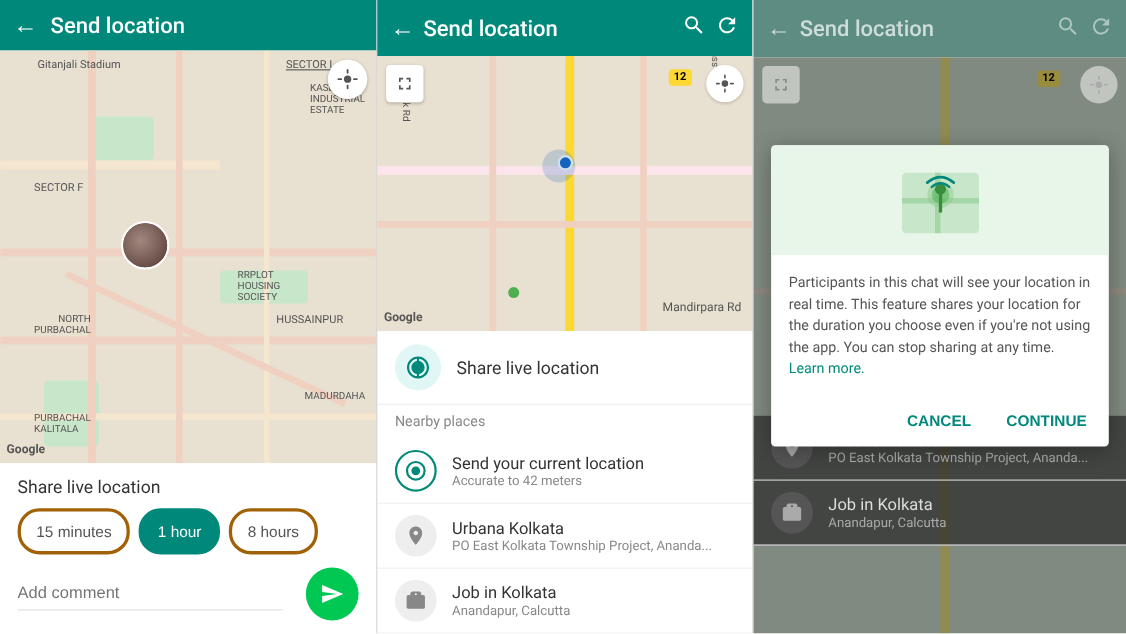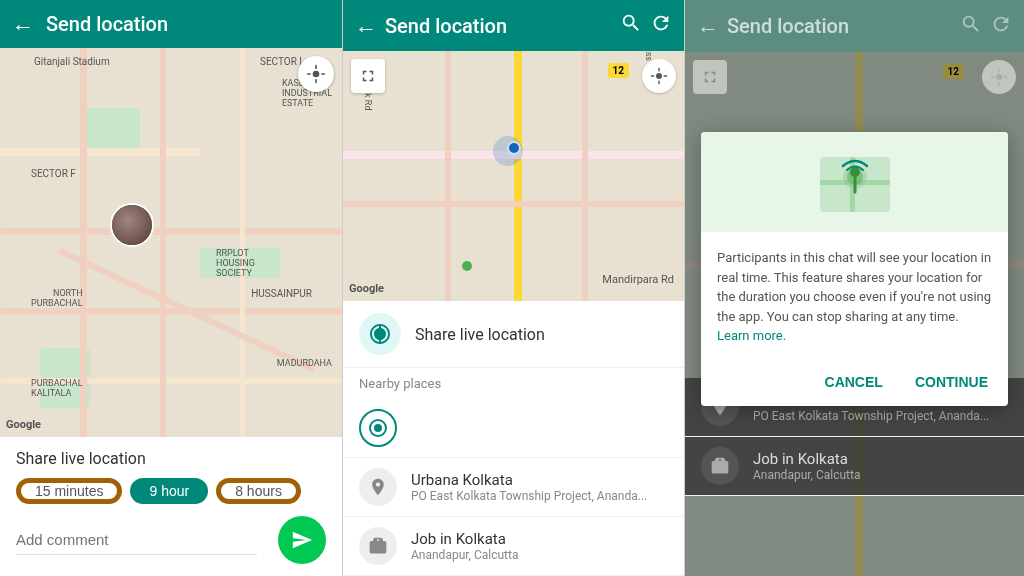--- a/index.html
+++ b/index.html
@@ -6,21 +6,21 @@
     body { width: 1024px; height: 576px; overflow: hidden; font-family: Roboto, Arial, sans-serif; display: flex; }
 
     
     .panel1 { width: 342px; height: 576px; display: flex; flex-direction: column; position: relative; }
     .panel1 .topbar { background: #00897B; color: white; height: 52px; display: flex; align-items: center; padding: 0 12px; gap: 12px; }
     .panel1 .topbar .title { font-size: 20px; font-weight: 500; }
     .map1 { width: 342px; height: 420px; background: #e8e0d0; position: relative; overflow: hidden; }
     .bottom-section { background: white; padding: 12px 16px; flex: 1; }
     .share-live-title { font-size: 16px; color: #333; margin-bottom: 10px; }
     .time-buttons { display: flex; gap: 8px; margin-bottom: 12px; }
-    .time-btn { padding: 0 14px; border-radius: 20px; border: 5px solid #a16207; background: white; font-size: 14px; cursor: pointer; color: #555; }
+    .time-btn { padding: 10px 14px; border-radius: 20px; border: 3px solid #a16207; background: white; font-size: 14px; cursor: pointer; color: #555; }
     .time-btn.active { background: #00897B; color: white; border-color: #00897B; }
     .comment-row { display: flex; align-items: center; gap: 21px; }
     .comment-input { flex: 1; border: none; border-bottom: 1px solid #ddd; outline: none; font-size: 15px; padding: 6px 0; color: #aaa; }
     .send-fab { width: 48px; height: 48px; border-radius: 50%; background: #00C853; border: none; cursor: pointer; display: flex; align-items: center; justify-content: center; flex-shrink: 0; }
 
     
     .map-label { position: absolute; font-size: 10px; color: #555; margin-left: 26px; }
     .road-h { position: absolute; background: #fdd; height: 6px; border-radius: 2px; }
     .road-v { position: absolute; background: #fdd; width: 6px; border-radius: 2px; }
     .green-area { position: absolute; background: #c8e6c9; border-radius: 4px; }
@@ -85,21 +85,21 @@
     <div class="road-h" style="width:342px;top:260px;left:0;background:#f0d0c0;height:7px;"></div>
     <div class="road-h" style="width:342px;top:330px;left:0;background:#f5e6d0;height:6px;"></div>
 
     <div class="road-v" style="height:420px;top:0;left:80px;background:#f0d0c0;width:7px;"></div>
     <div class="road-v" style="height:420px;top:0;left:160px;background:#f0d0c0;width:6px;"></div>
     <div class="road-v" style="height:420px;top:0;left:240px;background:#f5e6d0;width:5px;"></div>
 
     <div style="position:absolute;width:280px;height:6px;background:#f0d0c0;top:200px;left:60px;transform:rotate(25deg);transform-origin:left center;"></div>
 
     <div class="map-label" style="top:8px;left:8px;">Gitanjali Stadium</div>
-    <div class="map-label" style="top:8px;right:40px;">SECTOR I</div>
+    <div class="map-label" style="top:8px;right:40px;text-decoration:underline;">SECTOR I</div>
     <div class="map-label" style="top:30px;right:10px;font-size:9px;">KASBA<br>INDUSTRIAL<br>ESTATE</div>
     <div class="map-label" style="top:120px;left:5px;">SECTOR F</div>
     <div class="map-label" style="top:240px;left:5px;font-size:9px;text-align:right;">NORTH<br>PURBACHAL</div>
     <div class="map-label" style="top:330px;left:5px;font-size:9px;">PURBACHAL<br>KALITALA</div>
     <div class="map-label" style="top:240px;right:30px;font-size:10px;">HUSSAINPUR</div>
     <div class="map-label" style="top:310px;right:10px;font-size:9px;">MADURDAHA</div>
     <div class="map-label" style="top:200px;left:190px;font-size:9px;">RRPLOT<br>HOUSING<br>SOCIETY</div>
 
     <div class="avatar">
       <div style="width:44px;height:44px;background:radial-gradient(circle at 40% 40%, #a1887f, #4e342e);border-radius:50%;"></div>
@@ -110,21 +110,21 @@
           <circle cx="12" cy="12" r="4" fill="#555"></circle>
           <path d="M12 2v3M12 19v3M2 12h3M19 12h3" stroke="#555" stroke-width="2" stroke-linecap="round"></path>
         </svg>
     </div>
     <div class="google-logo">Google</div>
   </div>
   <div class="bottom-section">
     <div class="share-live-title">Share live location</div>
     <div class="time-buttons">
       <button class="time-btn">15 minutes</button>
-      <button class="time-btn active">9 hour</button>
+      <button class="time-btn active">1 hour</button>
       <button class="time-btn">8 hours</button>
     </div>
     <div class="comment-row">
       <input class="comment-input" type="text" placeholder="Add comment" style="">
       <button class="send-fab">
         <svg width="22" height="22" viewBox="0 0 24 24" fill="white">
             <path d="M2 21l21-9L2 3v7l15 2-15 2z"></path>
           </svg>
       </button>
     </div>
@@ -192,20 +192,24 @@
         </svg>
     </div>
     <span style="font-size:16px;color:#333;">Share live location</span>
   </div>
 
   <div class="nearby-label">Nearby places</div>
 
   <div class="place-row">
     <div class="place-icon current">
       <div style="width:14px;height:14px;border-radius:50%;background:#00897B;border:3px solid white;box-shadow:0 0 0 2px #00897B;"></div>
+    </div>
+    <div>
+      <div class="place-name">Send your current location</div>
+      <div class="place-sub">Accurate to 42 meters</div>
     </div>
   </div>
   <div class="place-row">
     <div class="place-icon map-pin">
       <svg width="20" height="20" viewBox="0 0 24 24" fill="#888">
           <path d="M12 2C8.13 2 5 5.13 5 9c0 5.25 7 13 7 13s7-7.75 7-13c0-3.87-3.13-7-7-7zm0 9.5c-1.38 0-2.5-1.12-2.5-2.5s1.12-2.5 2.5-2.5 2.5 1.12 2.5 2.5-1.12 2.5-2.5 2.5z"></path>
         </svg>
     </div>
     <div>
       <div class="place-name">Urbana Kolkata</div>

